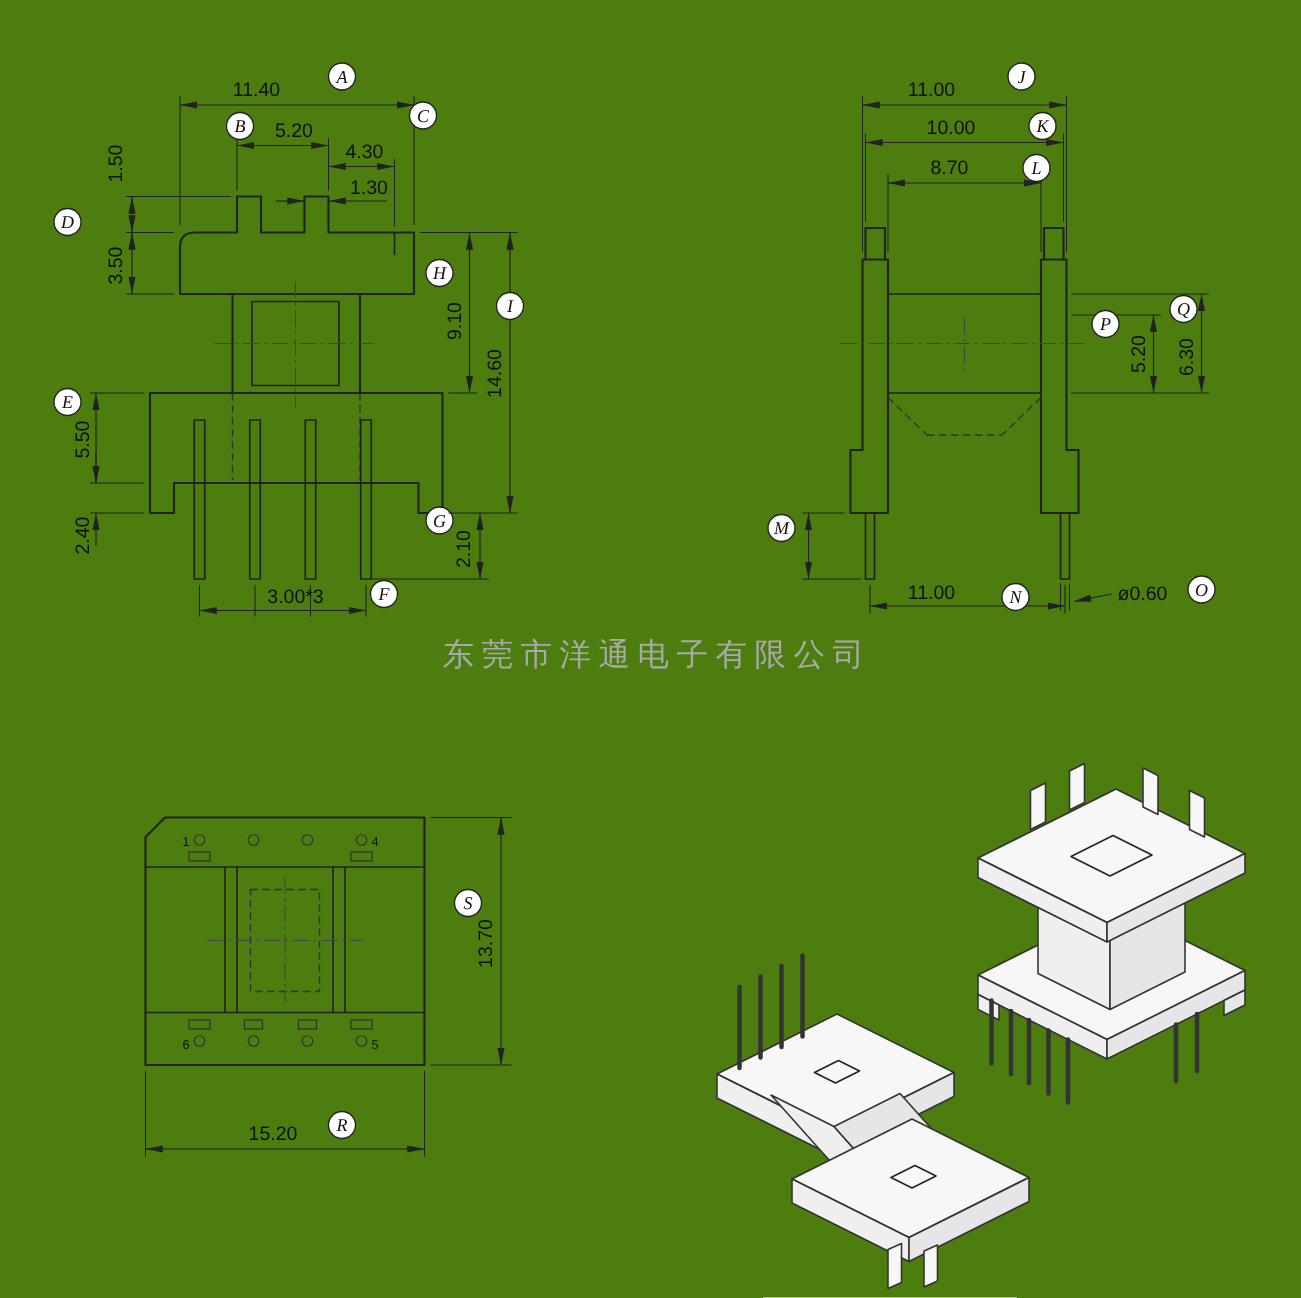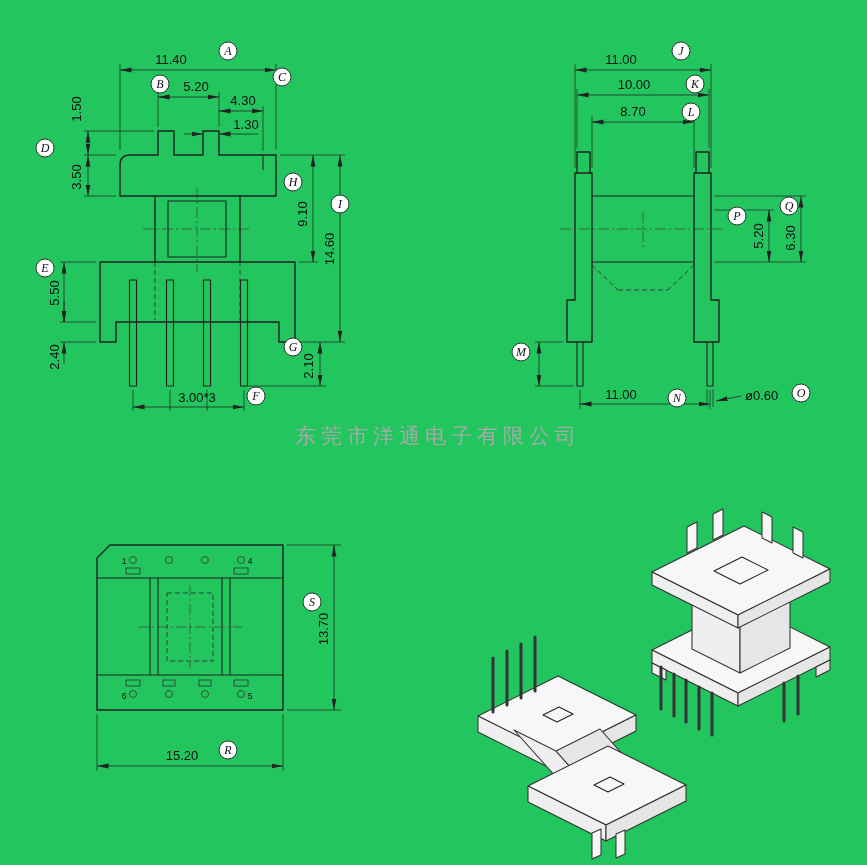--- a/index.html
+++ b/index.html
@@ -1,16 +1,16 @@
 <!DOCTYPE html>
 <html><head>
 <meta charset="utf-8">
 <style>
   html,body{margin:0;padding:0;background:#fff}
-  .sheet{position:relative;width:867px;height:865px;background:#22c55e;overflow:hidden;
+  .sheet{position:relative;width:867px;height:865px;background:#4d7c0f;overflow:hidden;
          font-family:"Liberation Sans",sans-serif}
   svg{display:block}
   .outl{fill:none;stroke:#222;stroke-width:1.4;stroke-linejoin:round;stroke-linecap:round}
   .outl2{fill:none;stroke:#222;stroke-width:1.1;stroke-linejoin:round}
   .thin{fill:none;stroke:#333;stroke-width:0.8}
   .dim{fill:none;stroke:#222;stroke-width:0.75}
   .ext{fill:none;stroke:#222;stroke-width:0.7}
   .hid{fill:none;stroke:#333;stroke-width:0.9;stroke-dasharray:5 3}
   .cl{fill:none;stroke:#444;stroke-width:0.7;stroke-dasharray:11 3 2 3}
   .dimtxt{font:13px "Liberation Sans",sans-serif;fill:#111}

